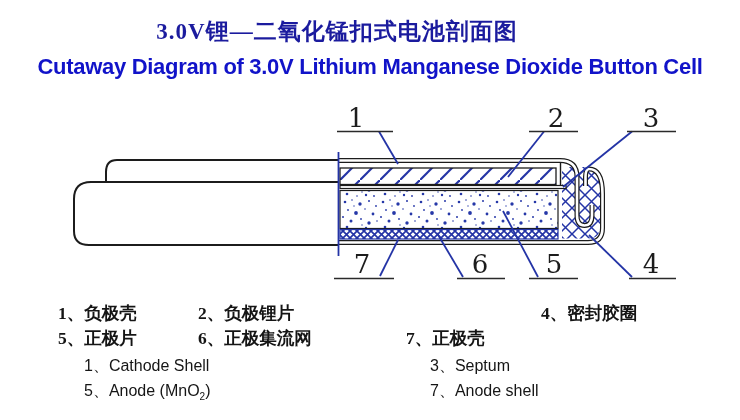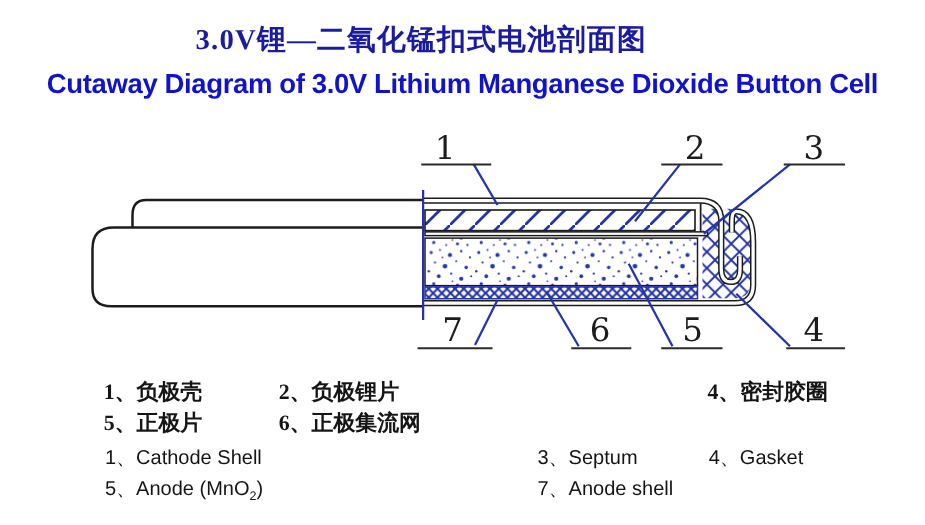--- a/index.html
+++ b/index.html
@@ -6,21 +6,21 @@
   #page{position:relative;width:740px;height:420px;background:#ffffff;overflow:hidden;
         font-family:"Liberation Sans",sans-serif;}
   .title-zh{position:absolute;top:16px;left:0;width:674px;text-align:center;
             font-family:"Liberation Serif",serif;font-weight:bold;font-size:23px;
             color:#1b1b9e;letter-spacing:1px;}
   .title-en{position:absolute;top:54px;left:0;width:740px;text-align:center;
             font-family:"Liberation Sans",sans-serif;font-weight:bold;font-size:22px;
             color:#1113c9;letter-spacing:-0.3px;}
   svg{position:absolute;left:0;top:0;}
   .legend-item-zh{position:absolute;font-family:"Liberation Serif",serif;
-            font-weight:600;font-size:17.5px;color:#151515;white-space:nowrap;margin-left:25px;}
+            font-weight:600;font-size:17.5px;color:#151515;white-space:nowrap;}
   .legend-item-en{position:absolute;font-family:"Liberation Sans",sans-serif;
             font-weight:500;font-size:16px;color:#151515;white-space:nowrap;margin-left:24px;}
   .legend-item-en sub{font-size:10px;}
   .co{font-family:"DejaVu Serif",serif;font-size:26px;fill:#1c1c1c;}
 </style>
 </head>
 <body>
 
 <div id="page">
 
@@ -107,20 +107,20 @@
     <text class="co" x="480" y="273" text-anchor="middle">6</text>
     <text class="co" x="554" y="273" text-anchor="middle">5</text>
     <text class="co" x="651" y="273" text-anchor="middle">4</text>
   </svg>
 
   <span class="legend-item-zh" style="left:58px;top:301px">1、负极壳</span>
   <span class="legend-item-zh" style="left:198px;top:301px">2、负极锂片</span>
   <span class="legend-item-zh" style="left:541px;top:301px">4、密封胶圈</span>
   <span class="legend-item-zh" style="left:58px;top:326px">5、正极片</span>
   <span class="legend-item-zh" style="left:198px;top:326px">6、正极集流网</span>
+  <span class="legend-item-zh" style="left:406px;top:326px">7、正极壳</span>
 
   <span class="legend-item-en" style="left:60px;top:356px">1、Cathode Shell</span>
   <span class="legend-item-en" style="left:406px;top:356px">3、Septum</span>
-  <span class="legend-item-en" style="left:543px;top:356px">4、Gasket</span>
   <span class="legend-item-en" style="left:60px;top:381px"><span>5、Anode (MnO</span><sub>2</sub><span>)</span></span>
   <span class="legend-item-en" style="left:406px;top:381px">7、Anode shell</span>
 
 </div>
 
 </body></html>

